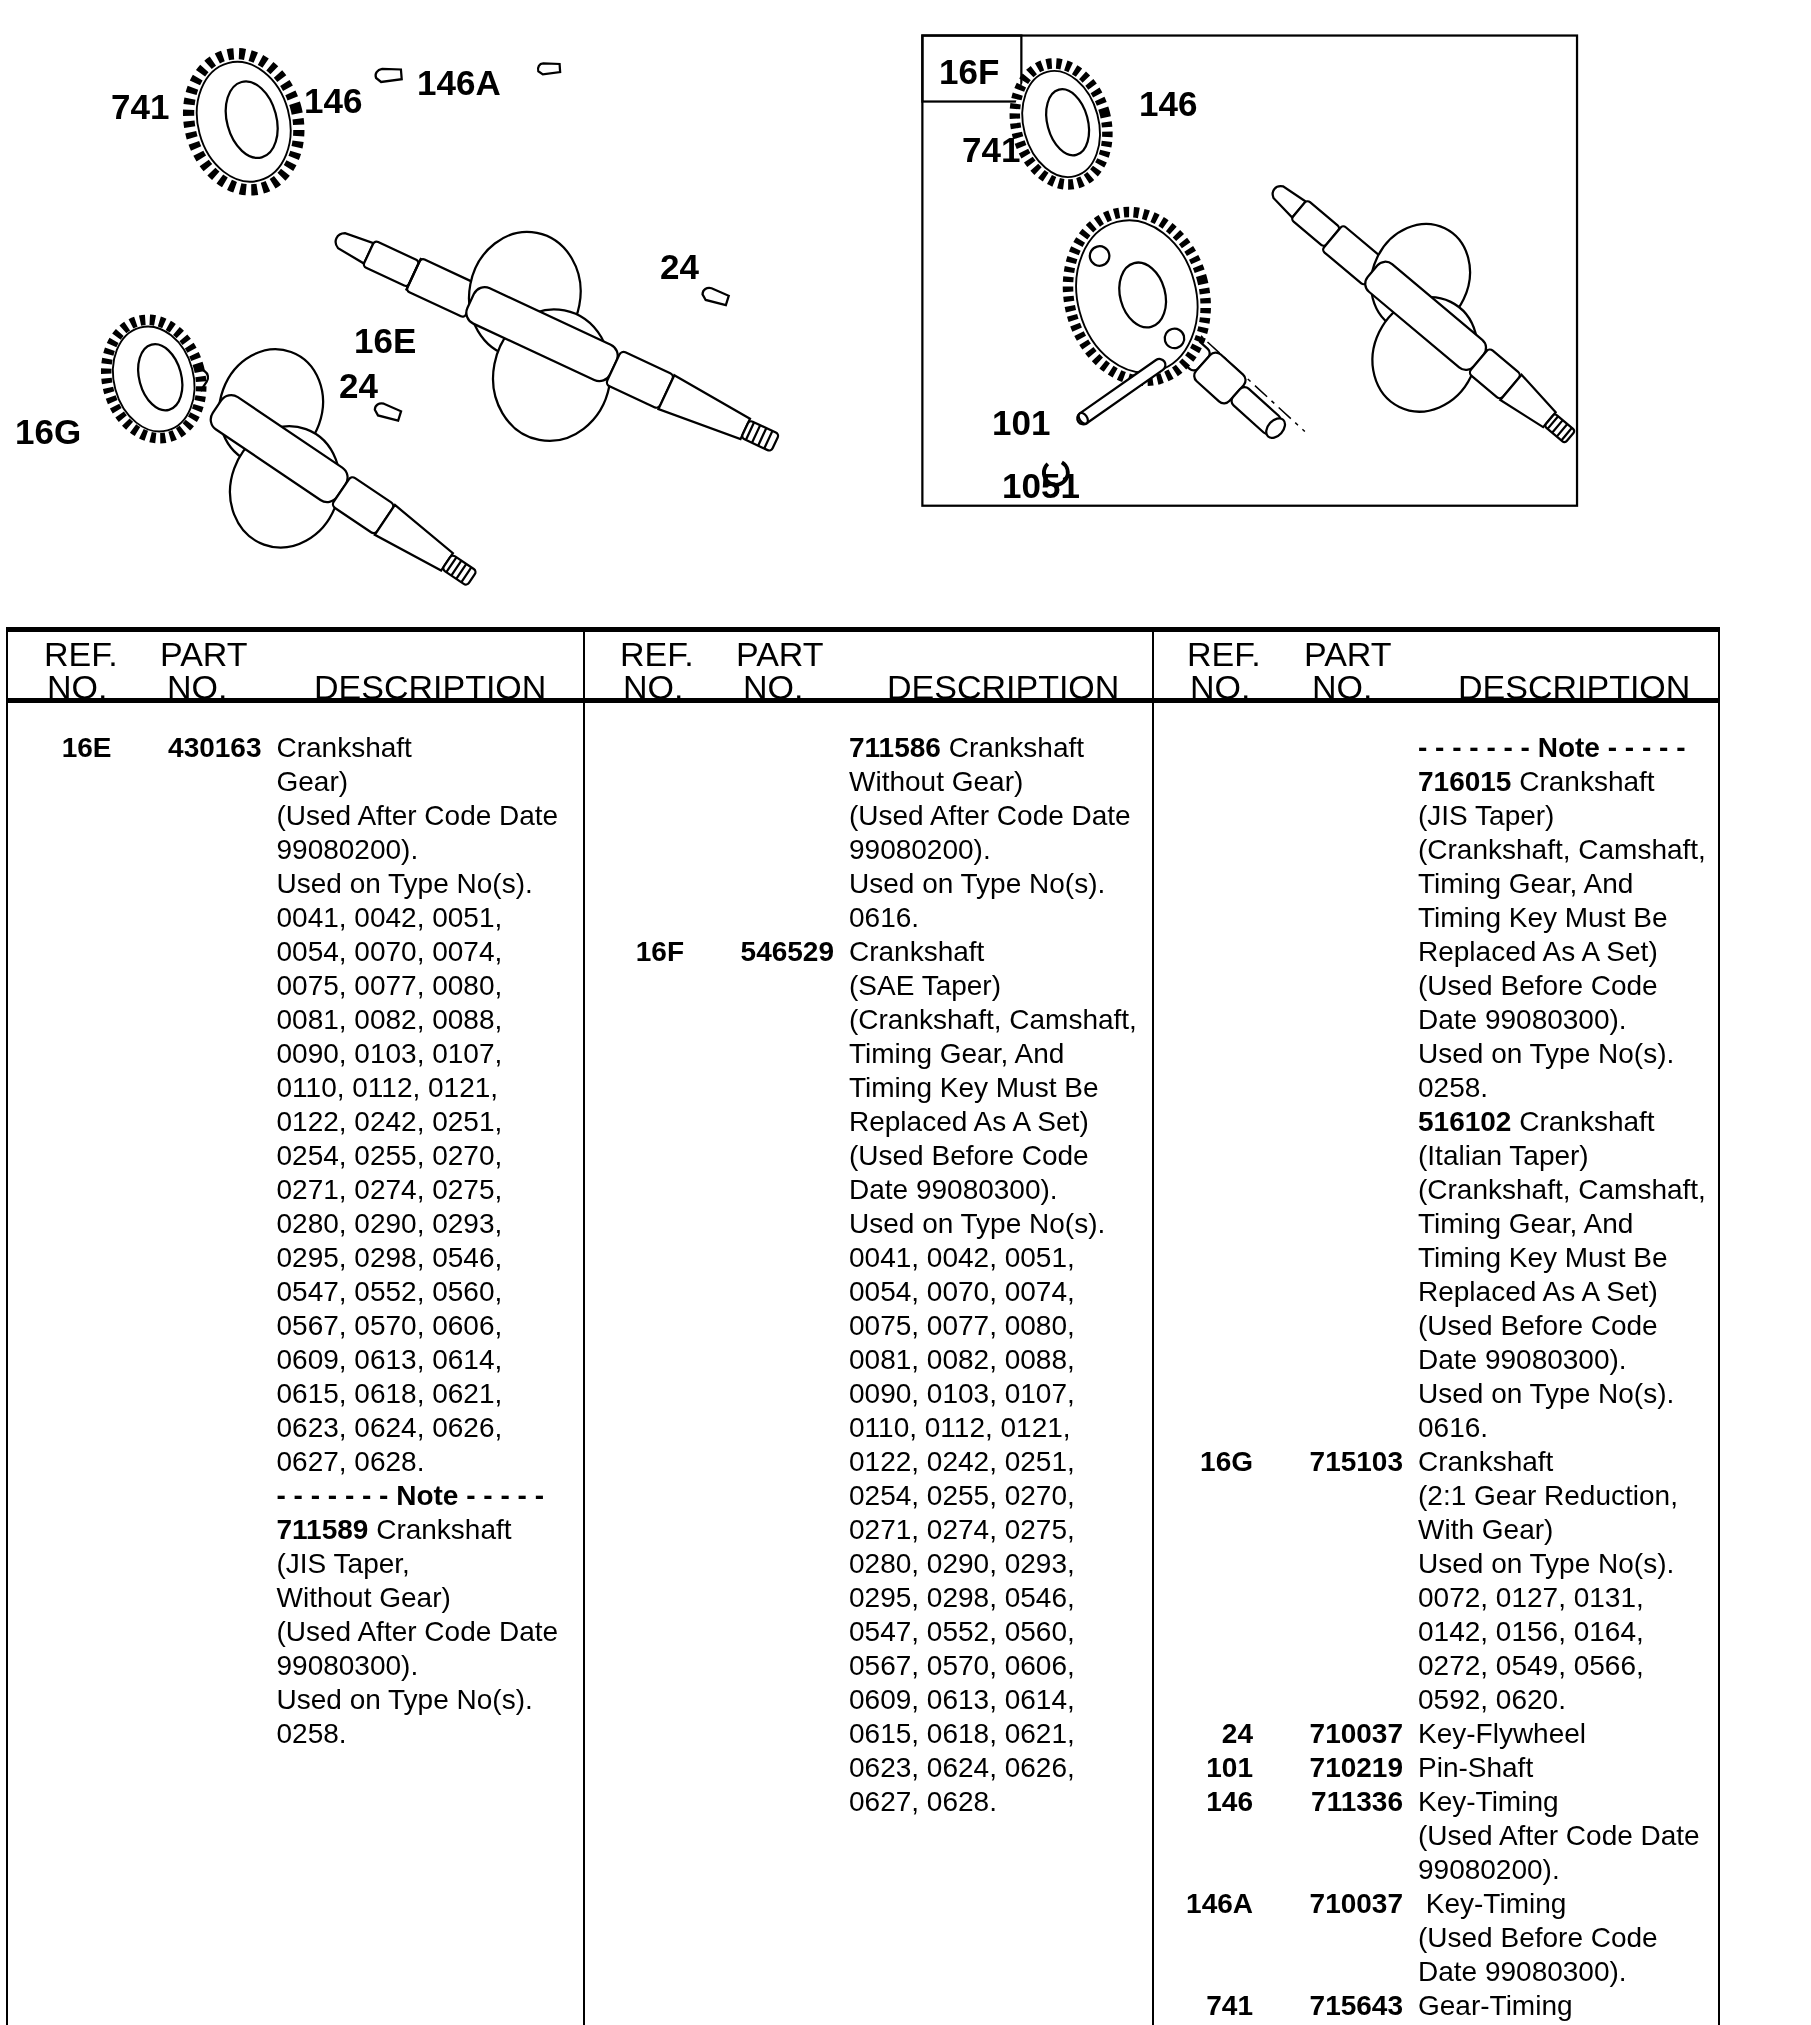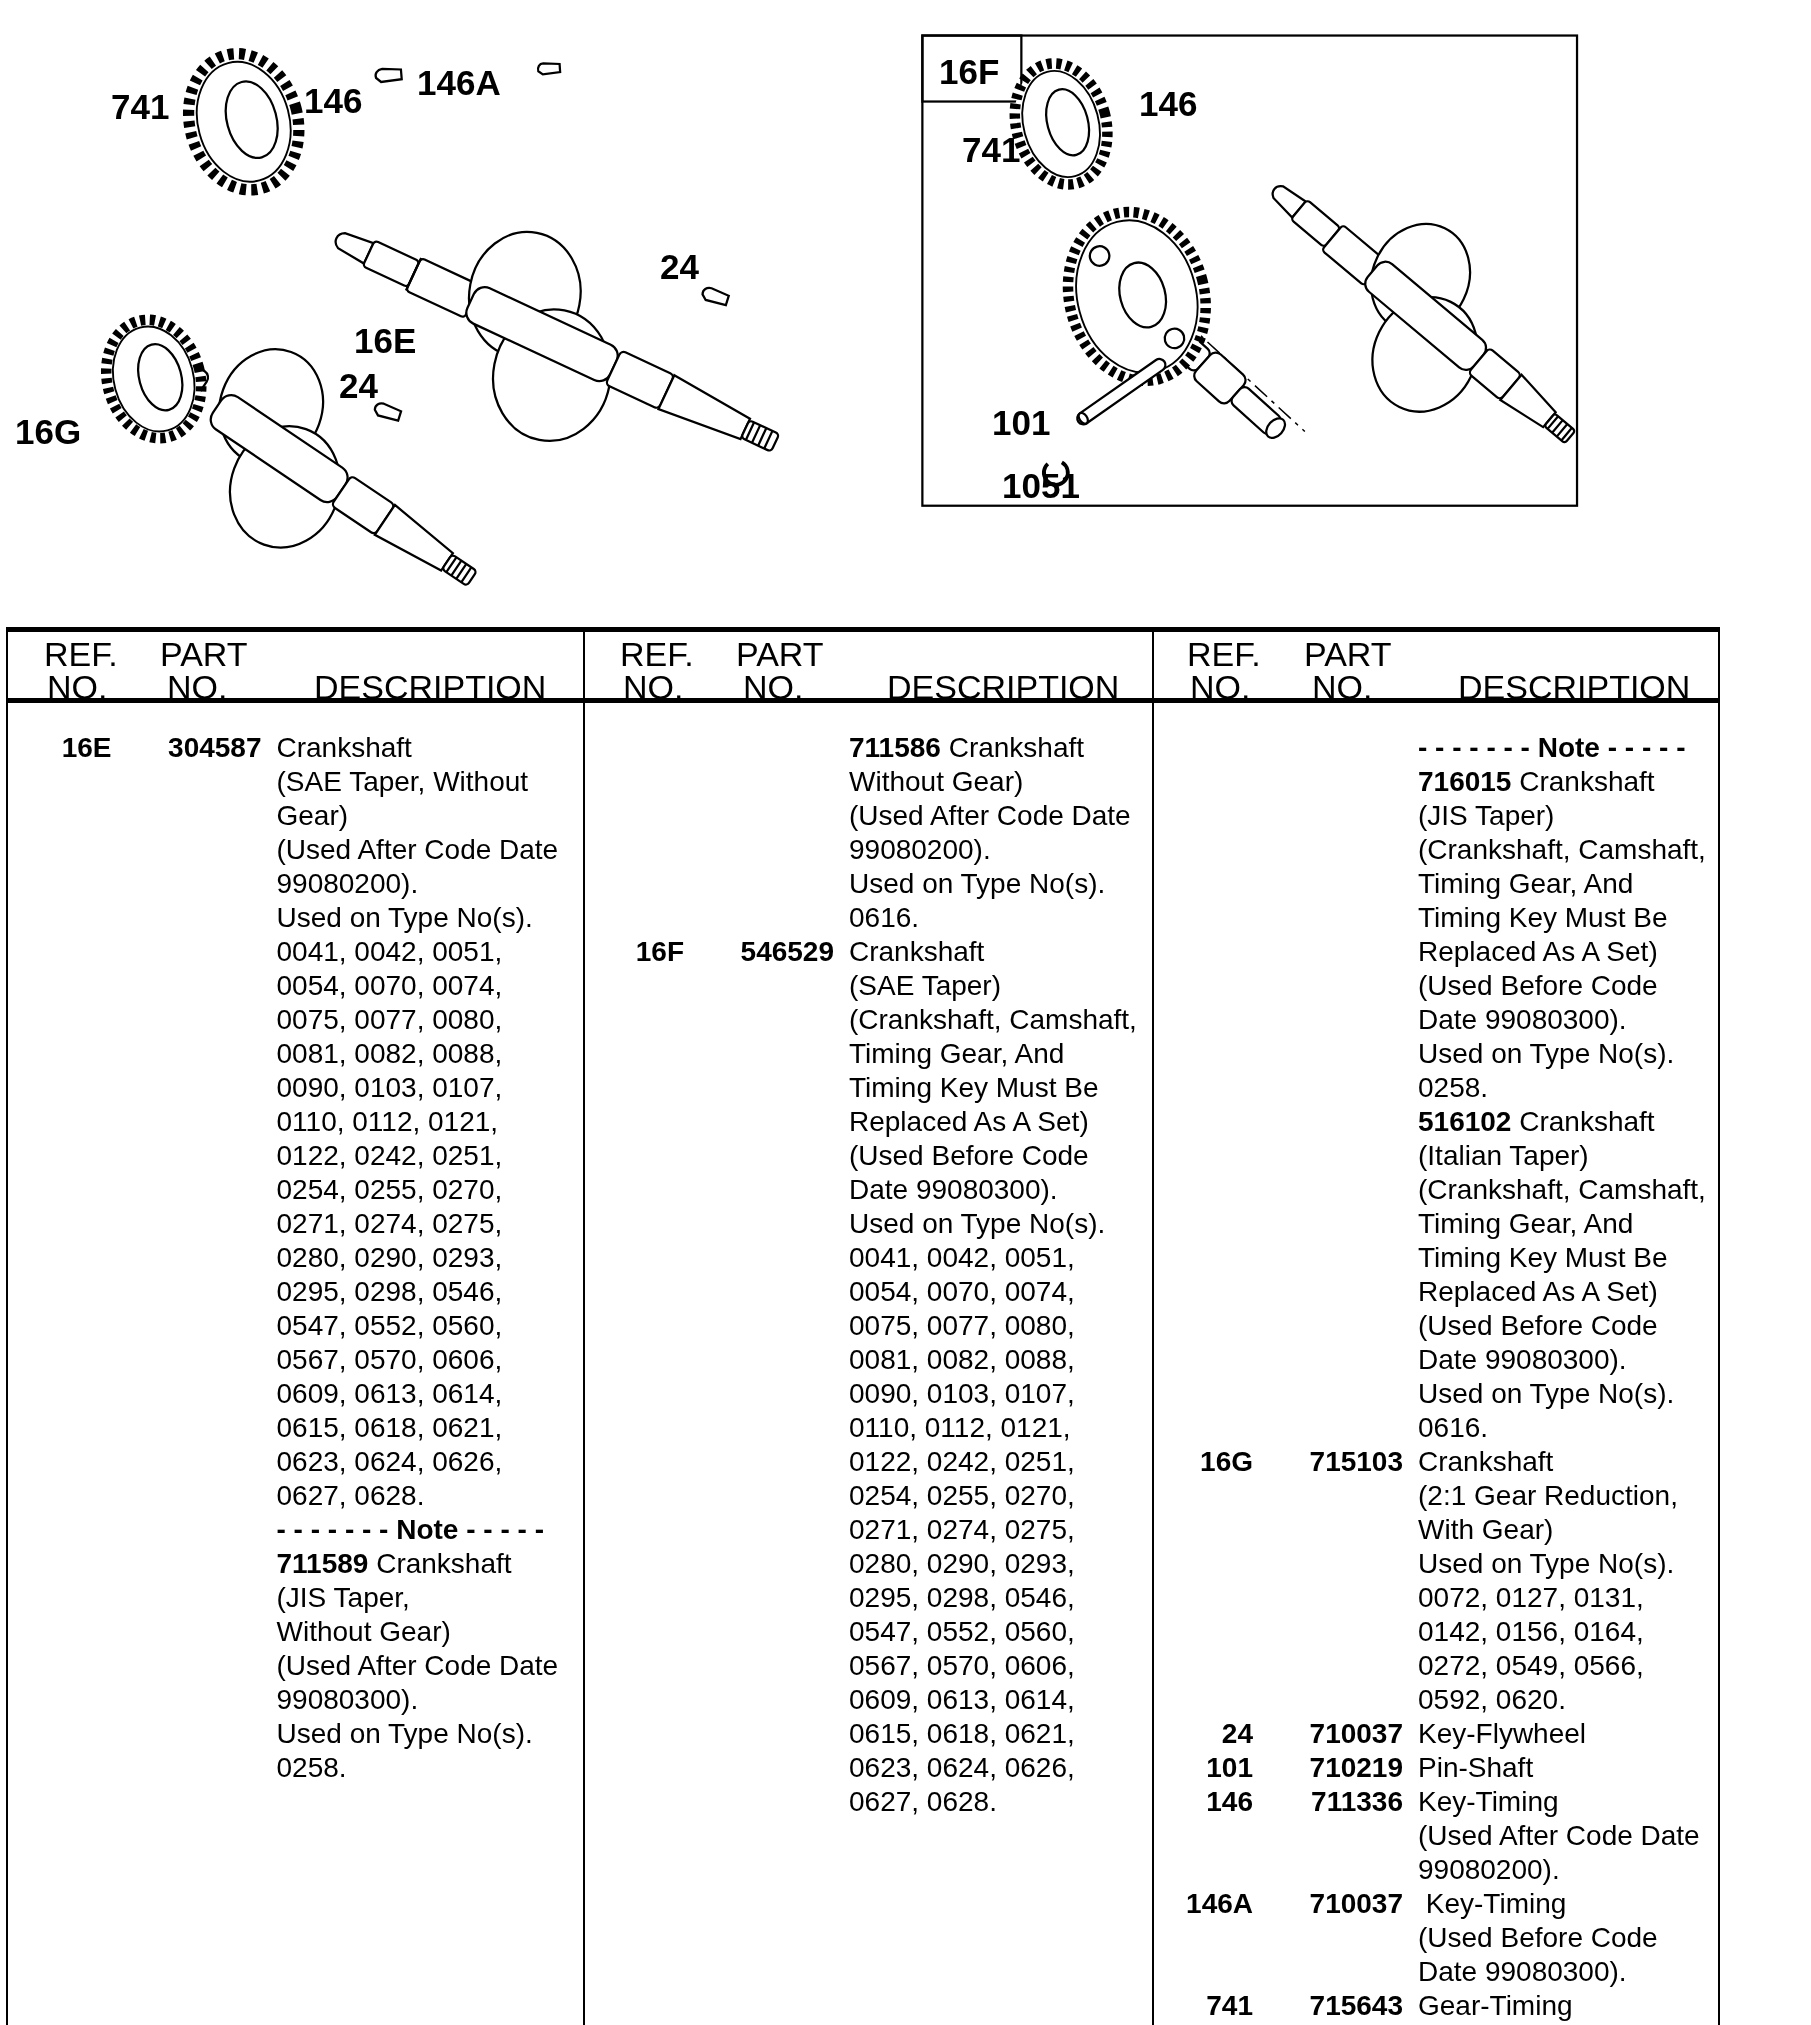--- a/index.html
+++ b/index.html
@@ -172,27 +172,22 @@
     <span class="h-ref1" style="left:1187px">REF.</span>
     <span class="h-ref2" style="left:1190px">NO.</span>
     <span class="h-part1" style="left:1304px">PART</span>
     <span class="h-part2" style="left:1312px">NO.</span>
     <span class="h-desc" style="left:1458px">DESCRIPTION</span>
   </div>
 
   <div class="tcol" style="left:10.5px">
       <div class="tline">
         <span class="tref">16E</span>
-        <span class="tpart">304587</span>
+        <span class="tpart">430163</span>
         <span class="tdesc"><span>Crankshaft</span></span>
-      </div>
-      <div class="tline">
-        <span class="tref"></span>
-        <span class="tpart"></span>
-        <span class="tdesc"><span>(SAE Taper, Without</span></span>
       </div>
       <div class="tline">
         <span class="tref"></span>
         <span class="tpart"></span>
         <span class="tdesc"><span>Gear)</span></span>
       </div>
       <div class="tline">
         <span class="tref"></span>
         <span class="tpart"></span>
         <span class="tdesc"><span>(Used After Code Date</span></span>

